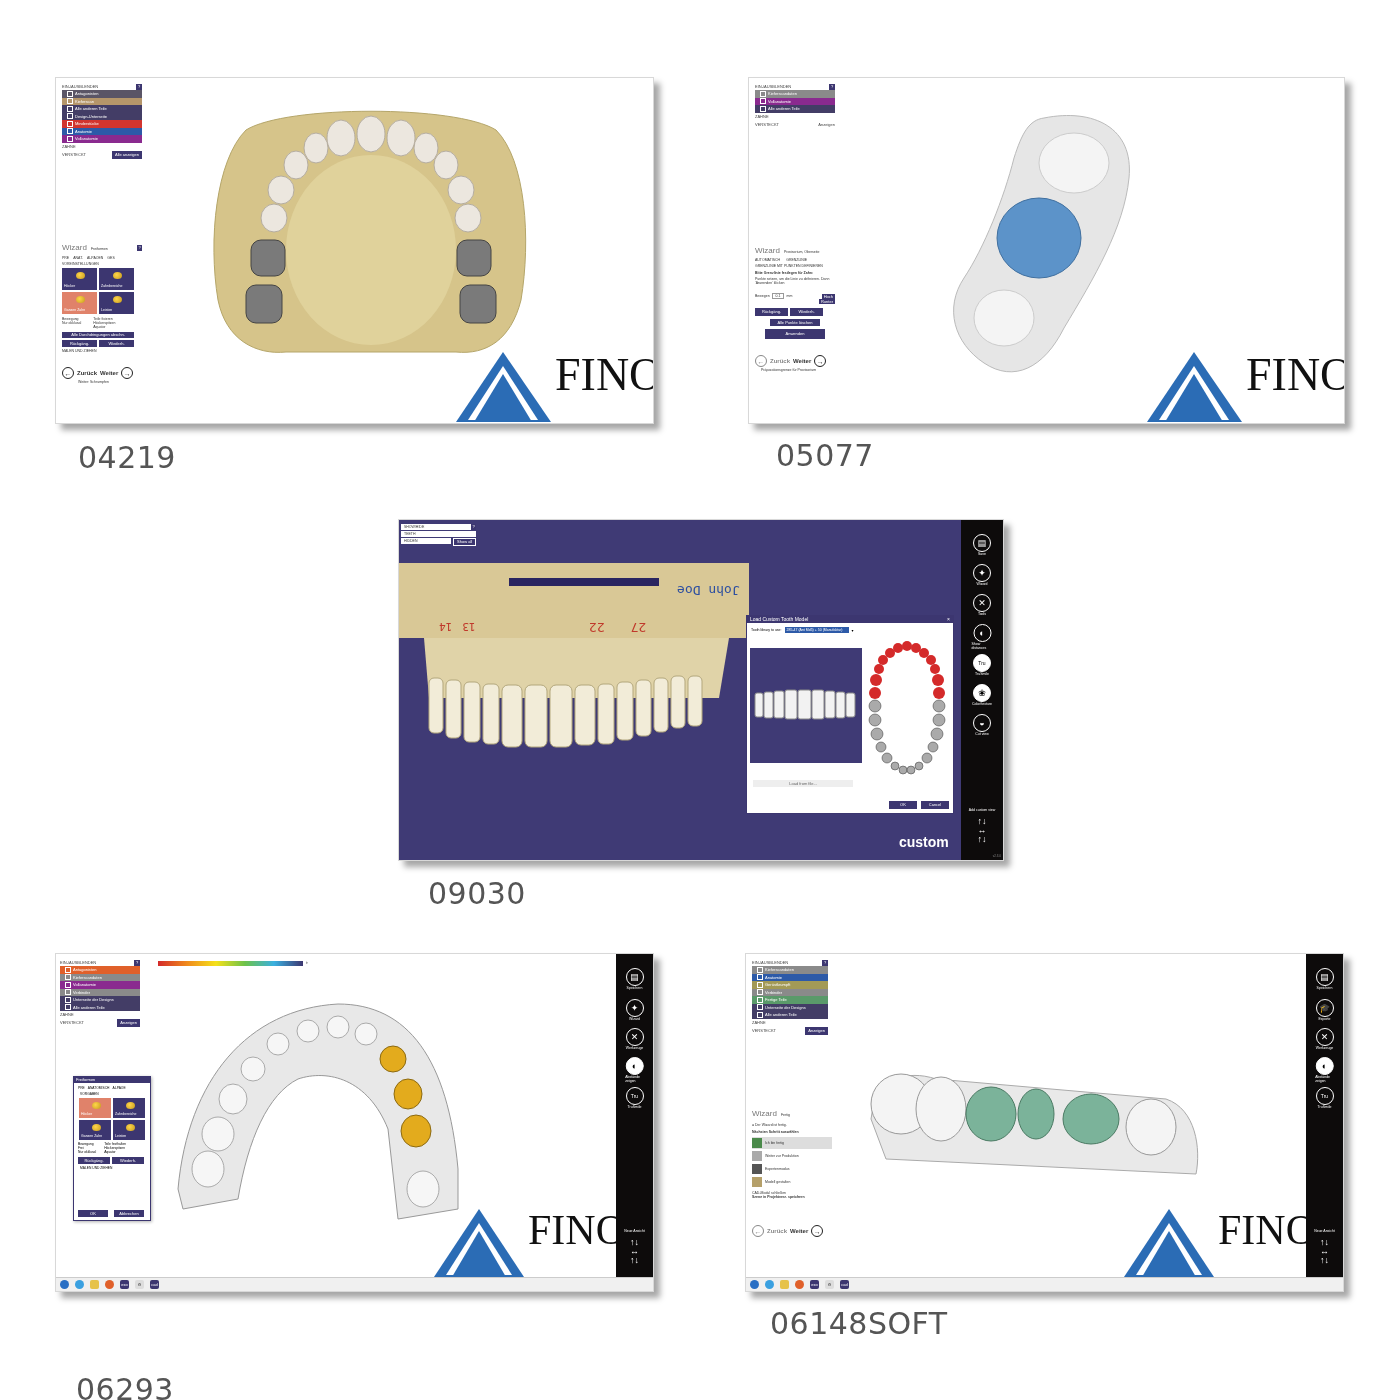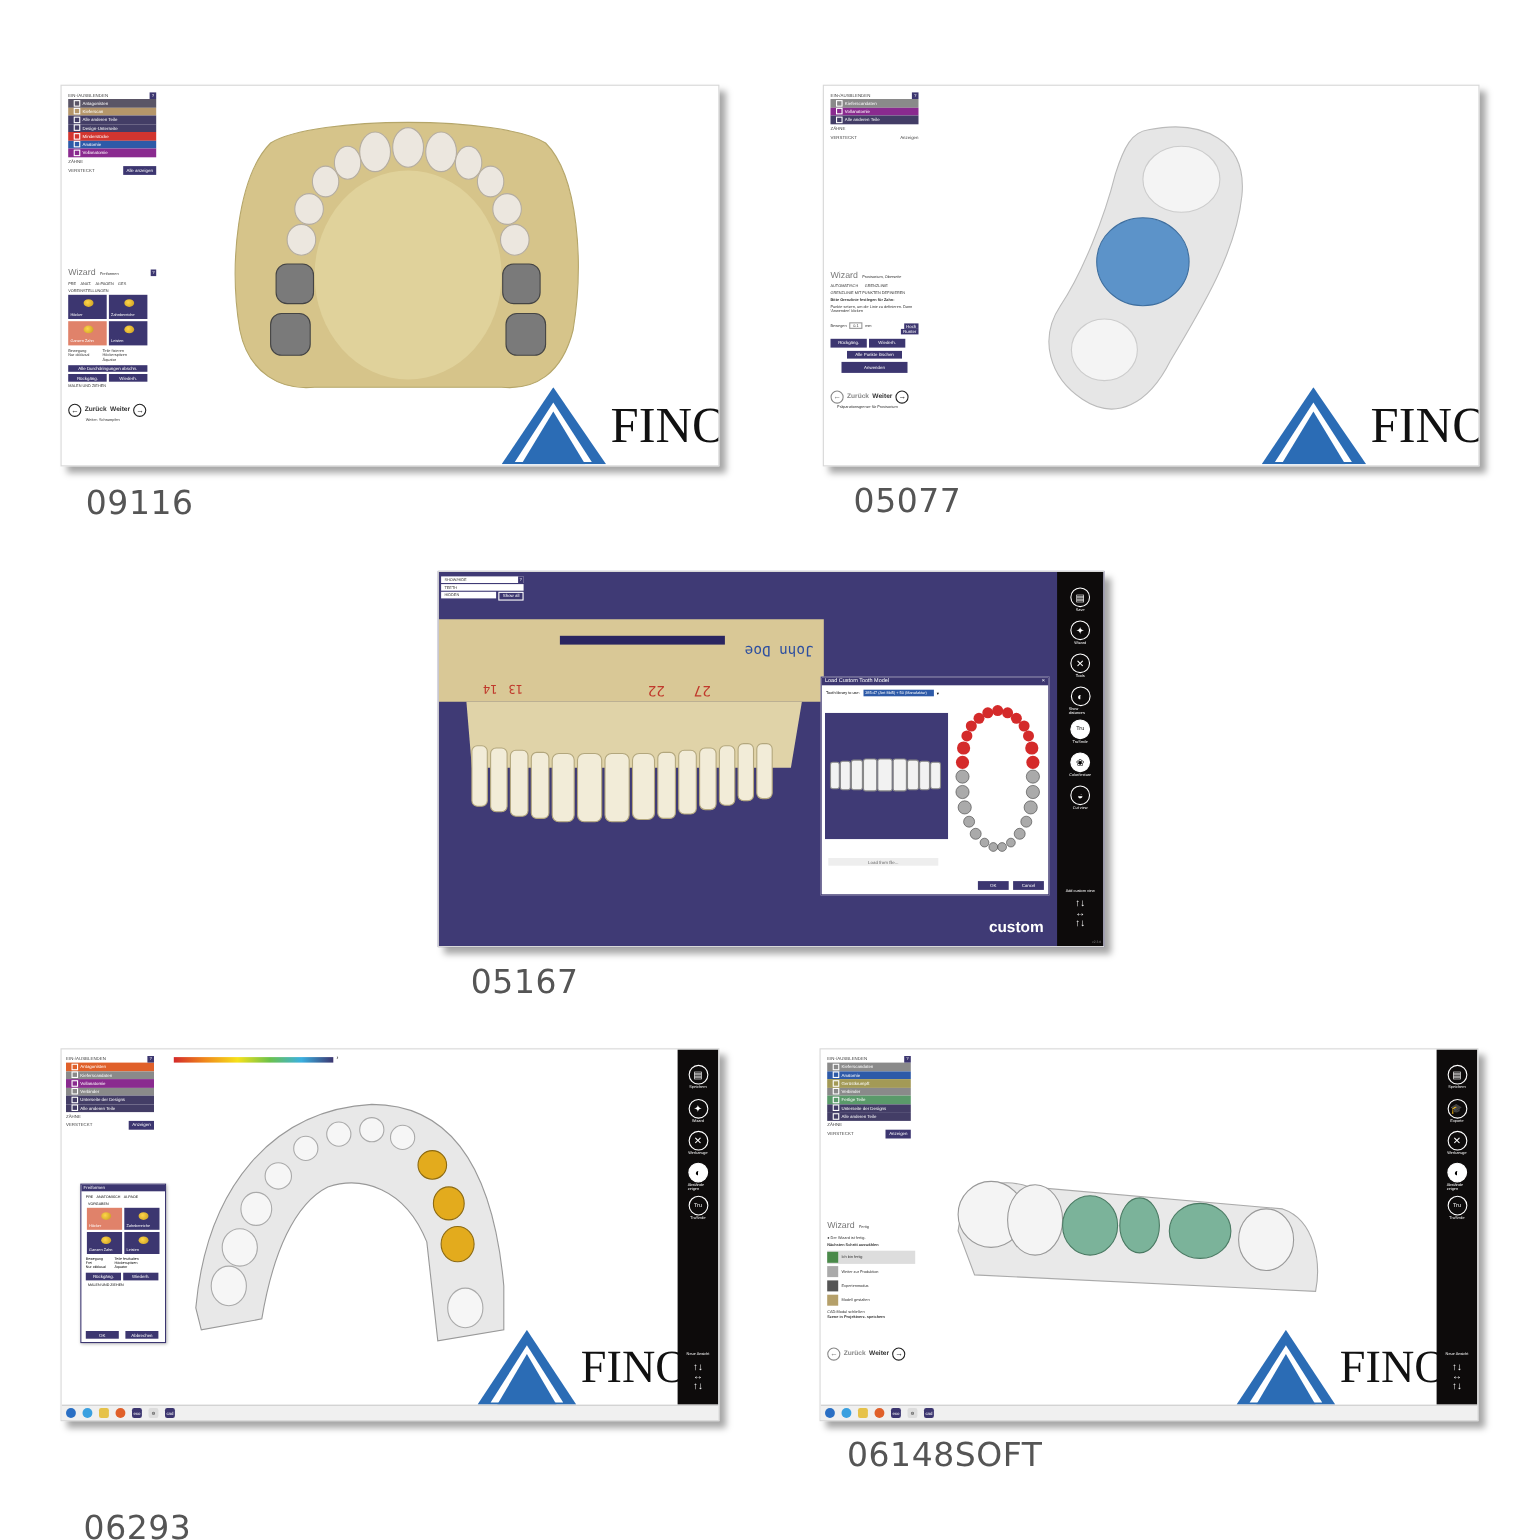--- a/index.html
+++ b/index.html
@@ -15,21 +15,21 @@
   .btn{background:#3c3670;color:#fff;font-size:4px;text-align:center;}
   .wiz-title{font-size:8px;color:#777;}
   .wiz-sub{font-size:3.5px;color:#333;margin-left:4px;}
   .tile{background:#3c3670;color:#fff;font-size:3.5px;position:relative;}
   .tile.sel{background:#e0826a;}
   .tile .ball{position:absolute;left:40%;top:18%;width:9px;height:7px;border-radius:50%;background:radial-gradient(circle at 40% 40%,#ffd54a,#c59a1c);}
   .tile span{position:absolute;left:2px;bottom:2px;}
   .navrow{display:flex;align-items:center;gap:3px;font-size:6px;font-weight:bold;color:#333;}
   .circ{width:10px;height:10px;border:1.2px solid #222;border-radius:50%;display:flex;align-items:center;justify-content:center;font-size:7px;}
   .circ.dim{border-color:#888;color:#888;}
-  .fino{position:absolute;display:flex;align-items:center;}
+  .fino{position:absolute;display:flex;align-items:flex-start;}
   .fino .txt{font-family:"Liberation Serif",serif;color:#111;line-height:1;}
   .sidebar{position:absolute;background:#0d0b0b;color:#fff;}
   .sideicon{position:absolute;left:50%;transform:translateX(-50%);display:flex;flex-direction:column;align-items:center;font-size:3.5px;}
   .sideicon .ring{width:16px;height:16px;border:1.3px solid #fff;border-radius:50%;display:flex;align-items:center;justify-content:center;font-size:9px;}
   .sideicon .ring.fill{background:#fff;color:#000;}
   .taskbar{position:absolute;left:0;right:0;bottom:0;height:13px;background:#f0f0f0;border-top:1px solid #ccc;display:flex;align-items:center;gap:6px;padding-left:4px;}
   .tb-ic{width:9px;height:9px;border-radius:2px;font-size:4px;color:#fff;text-align:center;line-height:9px;}
 </style>
 </head>
 <body>
@@ -159,21 +159,21 @@
 
   <div class="fino" style="left:400px;top:274px;">
     <svg width="95" height="70">
         <polygon points="47,0 95,70 0,70" fill="#2b6cb5"></polygon>
         <polygon points="47,14 82,68 12,68" fill="#fff"></polygon>
         <polygon points="47,22 76,70 18,70" fill="#2b6cb5"></polygon>
       </svg>
     <span class="txt" style="font-size:46px;margin-left:4px">FINO</span>
   </div>
 </div>
-<div class="caption" style="left:78px;top:440px">09116</div>
+<div class="caption" style="left:78px;top:440px">04219</div>
 
 <div class="shot" style="left:748px;top:77px;width:595px;height:345px;">
   <div class="panel" style="left:6px;top:5px;width:80px;">
     <div class="phead">
         <span>EIN-/AUSBLENDEN</span>
         <span class="q">?</span>
       </div>
     <div class="layer" style="background:#8a8a8a">
         <span class="cb"></span>
         <span>Kieferscandaten</span>
@@ -383,21 +383,21 @@
       </div>
     <div class="sideicon" style="top:194px">
         <span class="ring">◒</span>
         <span>Cut view</span>
       </div>
     <div style="position:absolute;top:288px;width:100%;text-align:center;font-size:3.5px">Add custom view</div>
     <div style="position:absolute;top:297px;width:100%;text-align:center;font-size:9px;line-height:9px;font-weight:bold">↑↓<br>↔<br>↑↓</div>
     <div style="position:absolute;bottom:2px;right:2px;font-size:3px;color:#888">v2.3.0</div>
   </div>
 </div>
-<div class="caption" style="left:428px;top:876px">05167</div>
+<div class="caption" style="left:428px;top:876px">09030</div>
 
 <div class="shot" style="left:55px;top:953px;width:597px;height:337px;">
   <div class="panel" style="left:4px;top:5px;width:80px;">
     <div class="phead">
         <span>EIN-/AUSBLENDEN</span>
         <span class="q">?</span>
       </div>
     <div class="layer" style="background:#e0602a">
         <span class="cb"></span>
         <span>Antagonisten</span>

